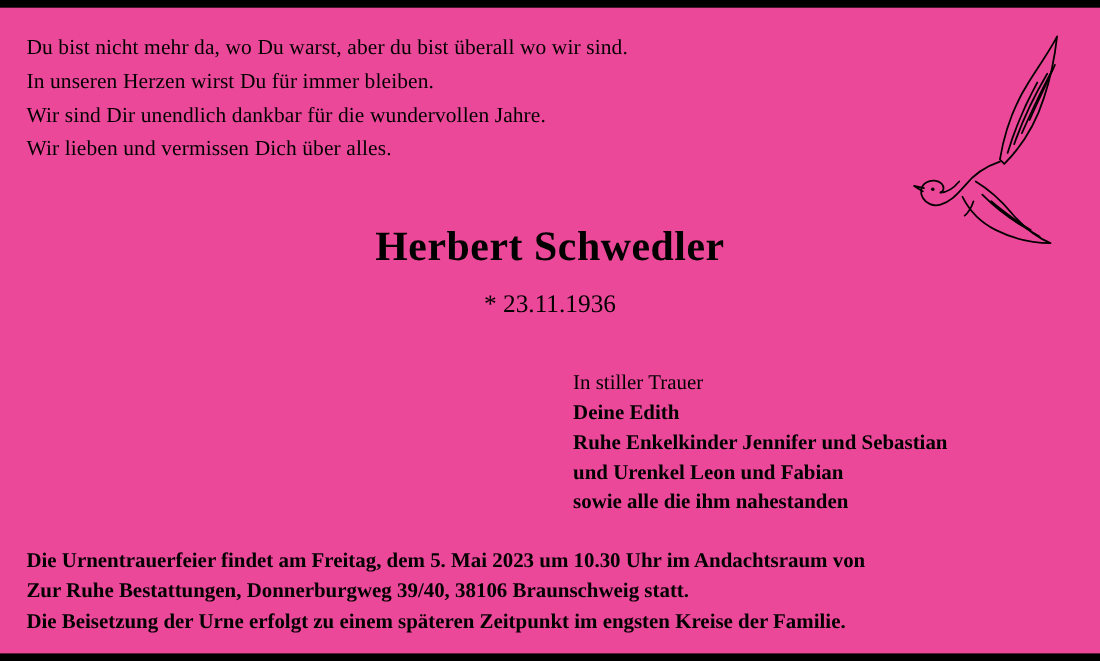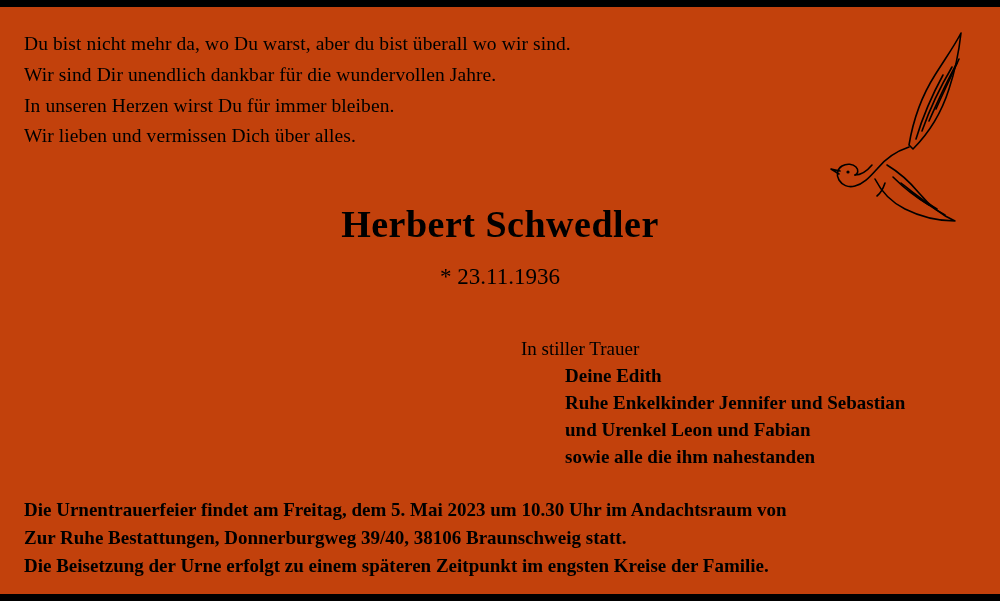--- a/index.html
+++ b/index.html
@@ -14,21 +14,21 @@
     color: #000000;
     overflow: hidden;
   }
   .obituary {
     position: relative;
     box-sizing: border-box;
     width: 1000px;
     height: 601px;
     border-top: 7px solid #000000;
     border-bottom: 7px solid #000000;
-    background: #c2410c;
+    background: #ec4899;
     padding: 0;
   }
   .inner {
     position: relative;
     box-sizing: border-box;
     width: 100%;
     height: 100%;
     padding: 22px 24px 10px 24px;
   }
 
@@ -79,21 +79,20 @@
     margin-top: 46px;
     padding-left: 497px;
     font-size: 19px;
     line-height: 1.42;
   }
   .mourners .lead {
     font-weight: normal;
   }
   .mourners .bold {
     font-weight: bold;
-    margin-left: 44px;
   }
 
   
   .footer {
     position: absolute;
     left: 24px;
     right: 24px;
     bottom: 14px;
     font-size: 19px;
     line-height: 1.48;
@@ -104,22 +103,22 @@
   }
 </style>
 </head>
 <body>
 
 <div class="obituary">
   <div class="inner">
 
     <div class="verse">
       <div>Du bist nicht mehr da, wo Du warst, aber du bist überall wo wir sind.</div>
+      <div>In unseren Herzen wirst Du für immer bleiben.</div>
       <div>Wir sind Dir unendlich dankbar für die wundervollen Jahre.</div>
-      <div>In unseren Herzen wirst Du für immer bleiben.</div>
       <div>Wir lieben und vermissen Dich über alles.</div>
     </div>
 
     <div class="dove">
       <svg viewBox="0 0 165 200" width="165" height="200" aria-hidden="true">
         <g fill="none" stroke="#000000" stroke-width="1.6" stroke-linejoin="round" stroke-linecap="round">
 
           <path d="M100 120 C 104 96, 112 72, 126 50 C 136 34, 146 20, 152 8 C 150 26, 146 46, 140 64 C 133 86, 120 108, 104 124 Z"></path>
 
           <path d="M113 106 C 120 86, 130 64, 143 42"></path>

